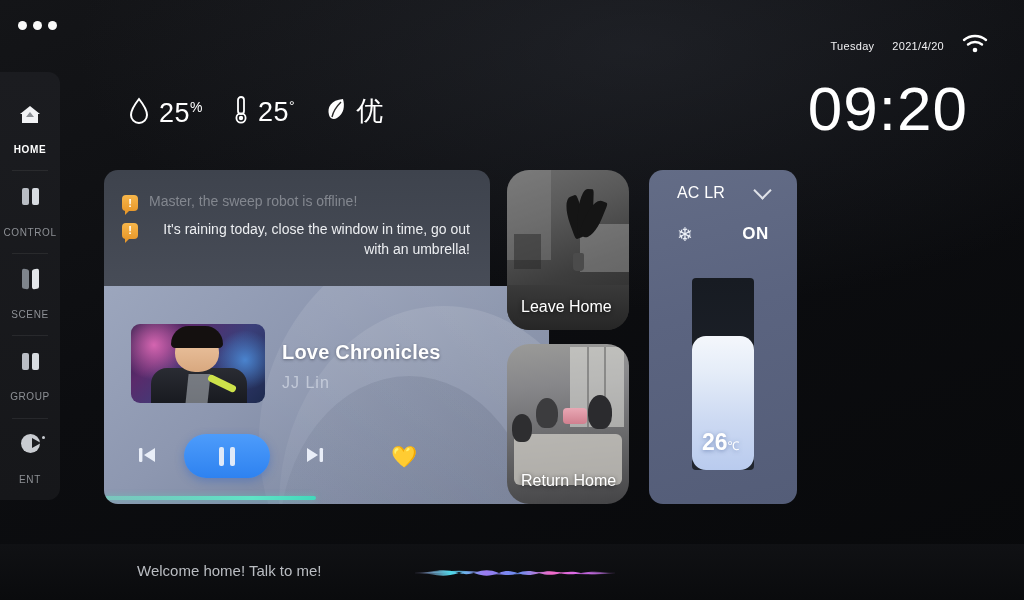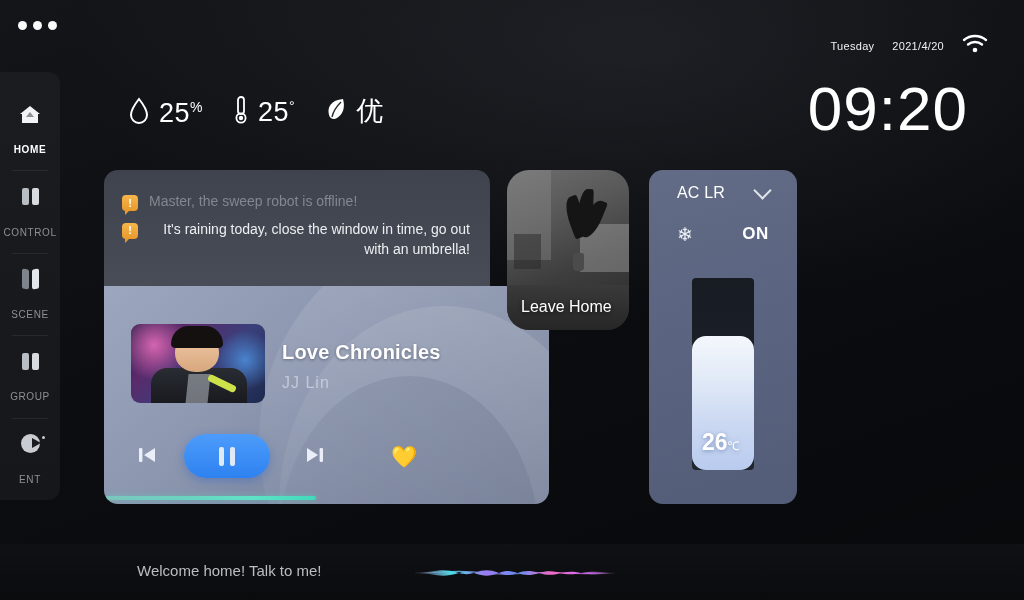--- a/index.html
+++ b/index.html
@@ -373,20 +373,34 @@
         <div class="sofa"></div>
         <div class="fl"></div>
       <div class="lf l1"></div>
         <div class="lf l2"></div>
         <div class="lf l3"></div>
         <div class="pot"></div>
     </div>
     <div class="lb">Leave Home</div>
   </div>
 
+  <div class="scene" id="scene2">
+    <div class="ph" id="ph2">
+      <div class="win">
+          <i style="left:30%"></i>
+          <i style="left:62%"></i>
+        </div>
+      <div class="tbl"></div>
+      <div class="p pa"></div>
+        <div class="p pb"></div>
+        <div class="p pc"></div>
+      <div class="cake"></div>
+    </div>
+    <div class="lb">Return Home</div>
+  </div>
 
   <div class="dev" id="ac">
     <div class="dhead">
       <span class="dname">AC LR</span>
       <span class="chev"></span>
     </div>
     <div class="drow">
       <span class="snow">❄</span>
       <span class="dstate">ON</span>
     </div>

